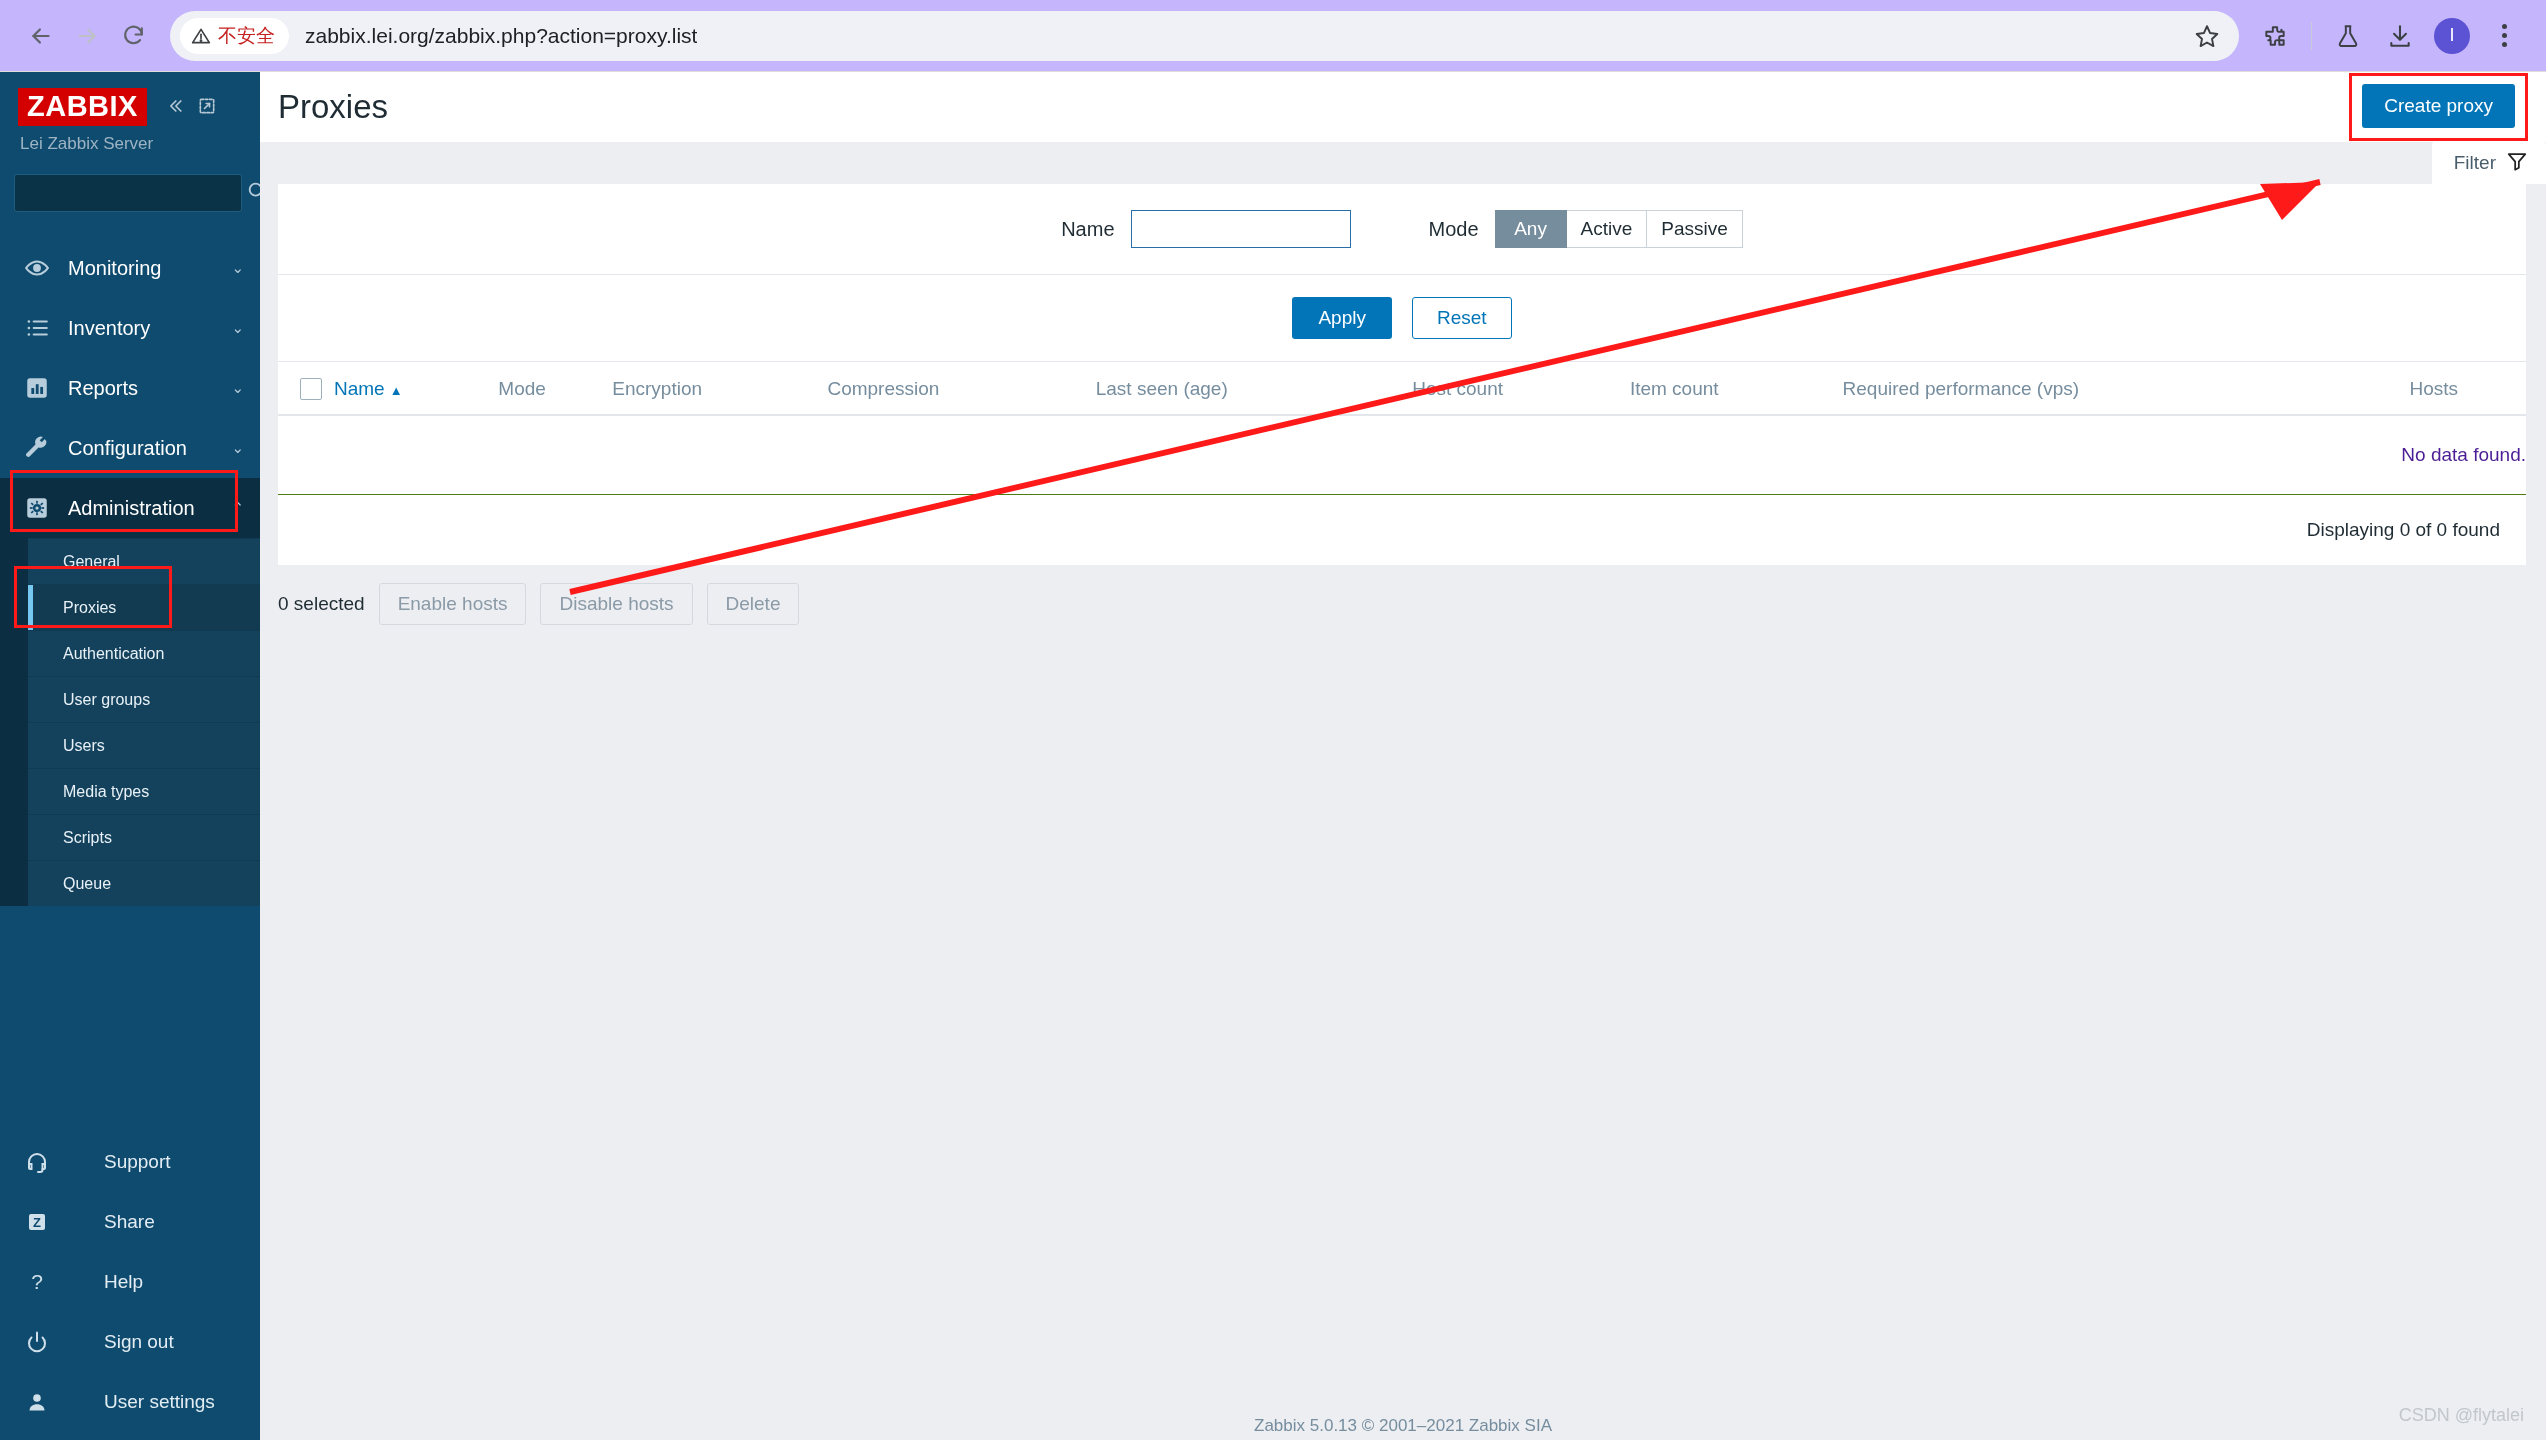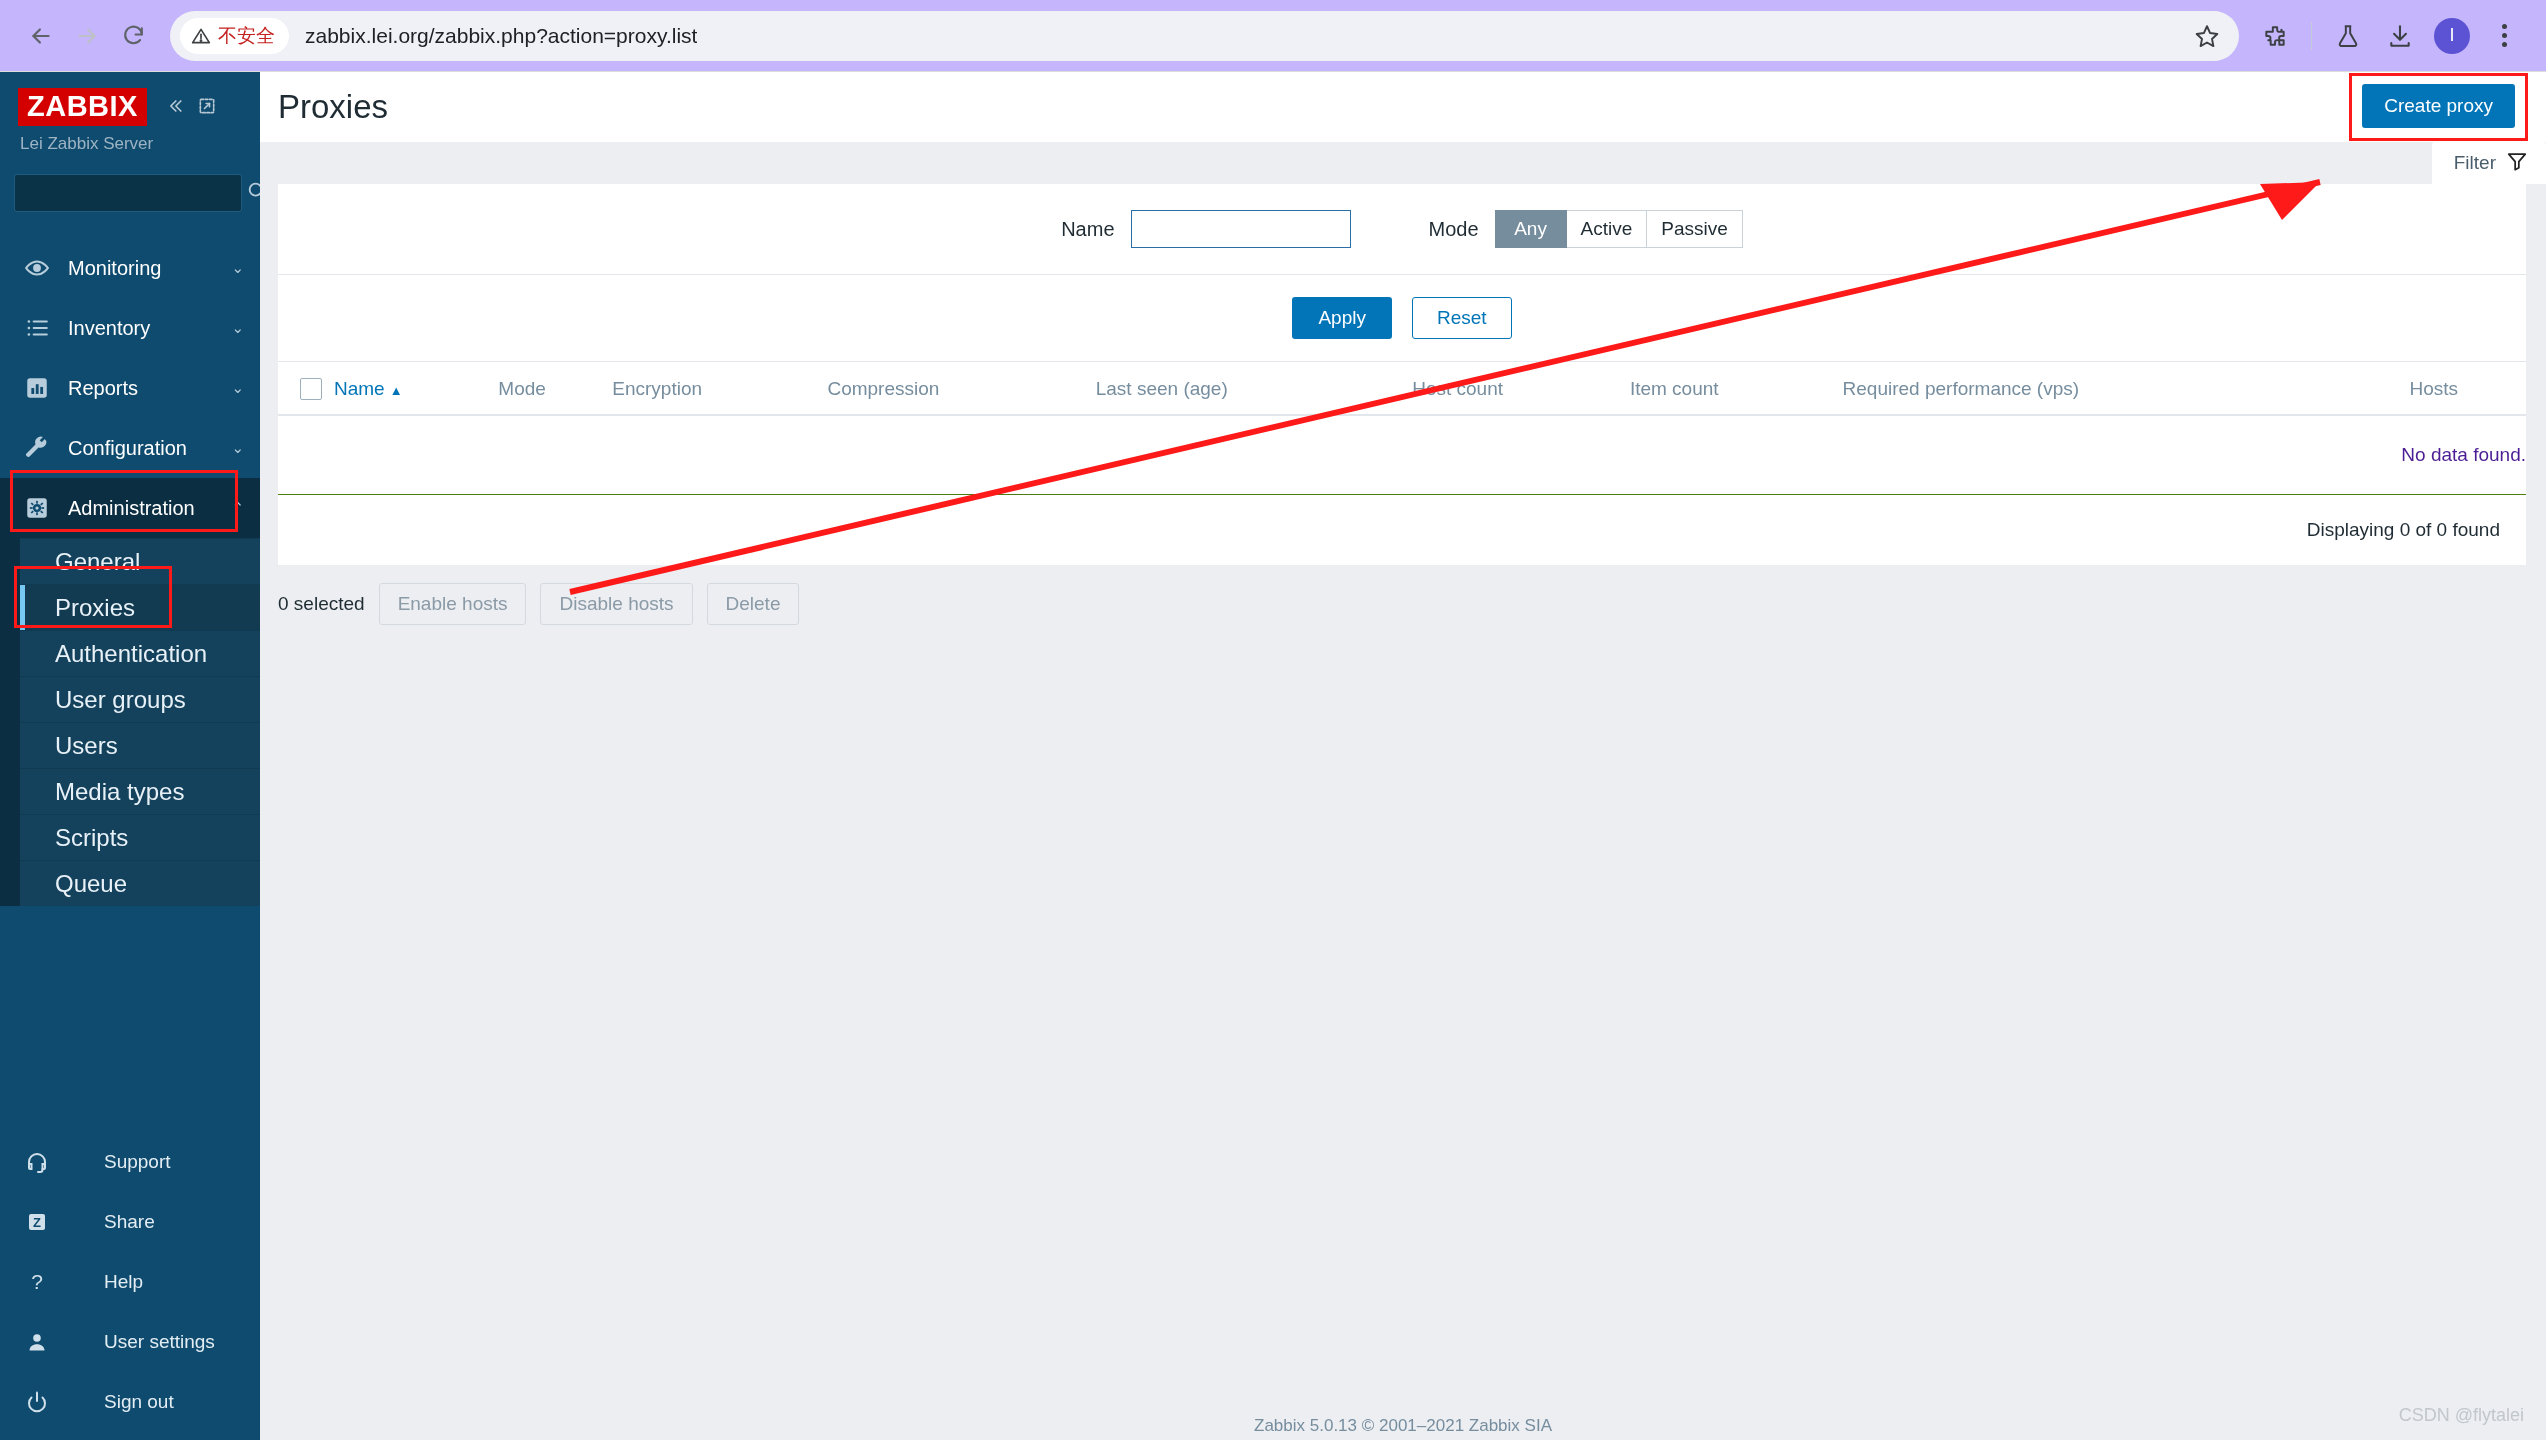--- a/index.html
+++ b/index.html
@@ -162,24 +162,24 @@
   }
   .nav-item .nav-label { flex: 1 1 auto; }
   .nav-item .chev { color: #b8cddb; font-size: 15px; }
   .nav-item.active { background: #0b2e42; }
 
   .submenu { background: #0b2e42; }
   .sub-item {
     height: 46px;
     display: flex; align-items: center;
     padding-left: 68px;
-    font-size: 24px;
+    font-size: 16px;
     color: #e8f1f7;
     background: #14425c;
-    margin-left: 20px;
+    margin-left: 28px;
     border-top: 1px solid #0f3a52;
     position: relative;
   }
   .sub-item.selected::before {
     content: "";
     position: absolute;
     left: 0; top: 0; bottom: 0;
     width: 5px;
     background: #76c7f2;
   }
@@ -629,35 +629,35 @@
       <div class="foot-item">
         <span class="nav-ico">
           <svg width="24" height="24" viewBox="0 0 24 24">
               <text x="12" y="19" font-size="21" font-family="Liberation Sans, sans-serif" text-anchor="middle" fill="#cfe0ea">?</text>
             </svg>
         </span>
         <span>Help</span>
       </div>
       <div class="foot-item">
         <span class="nav-ico">
+          <svg width="24" height="24" viewBox="0 0 24 24" fill="none" stroke="#cfe0ea" stroke-width="2" stroke-linecap="round">
+              <path d="M6.5 7.5a8 8 0 1011 0"></path>
+              <line x1="12" y1="2.5" x2="12" y2="11"></line>
+            </svg>
+        </span>
+        <span>Sign out</span>
+      </div>
+      <div class="foot-item">
+        <span class="nav-ico">
           <svg width="24" height="24" viewBox="0 0 24 24" fill="#cfe0ea">
               <circle cx="12" cy="8" r="3.8"></circle>
               <path d="M4.5 20.5c0-4 3.4-6.3 7.5-6.3s7.5 2.3 7.5 6.3z"></path>
             </svg>
         </span>
         <span>User settings</span>
-      </div>
-      <div class="foot-item">
-        <span class="nav-ico">
-          <svg width="24" height="24" viewBox="0 0 24 24" fill="none" stroke="#cfe0ea" stroke-width="2" stroke-linecap="round">
-              <path d="M6.5 7.5a8 8 0 1011 0"></path>
-              <line x1="12" y1="2.5" x2="12" y2="11"></line>
-            </svg>
-        </span>
-        <span>Sign out</span>
       </div>
     </div>
   </div>
 
   <div id="content">
 
     <div id="page-header">
       <h1 id="page-title">Proxies</h1>
       <div id="create-proxy-wrap">
         <button id="create-proxy-btn">Create proxy</button>

